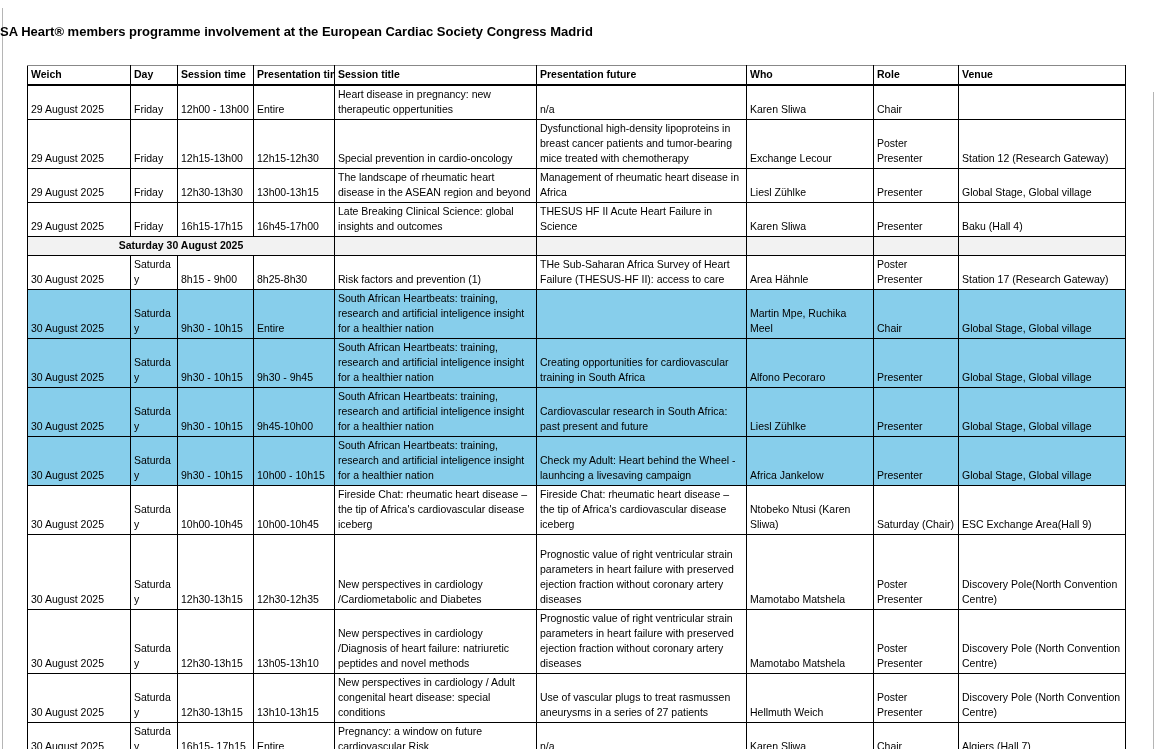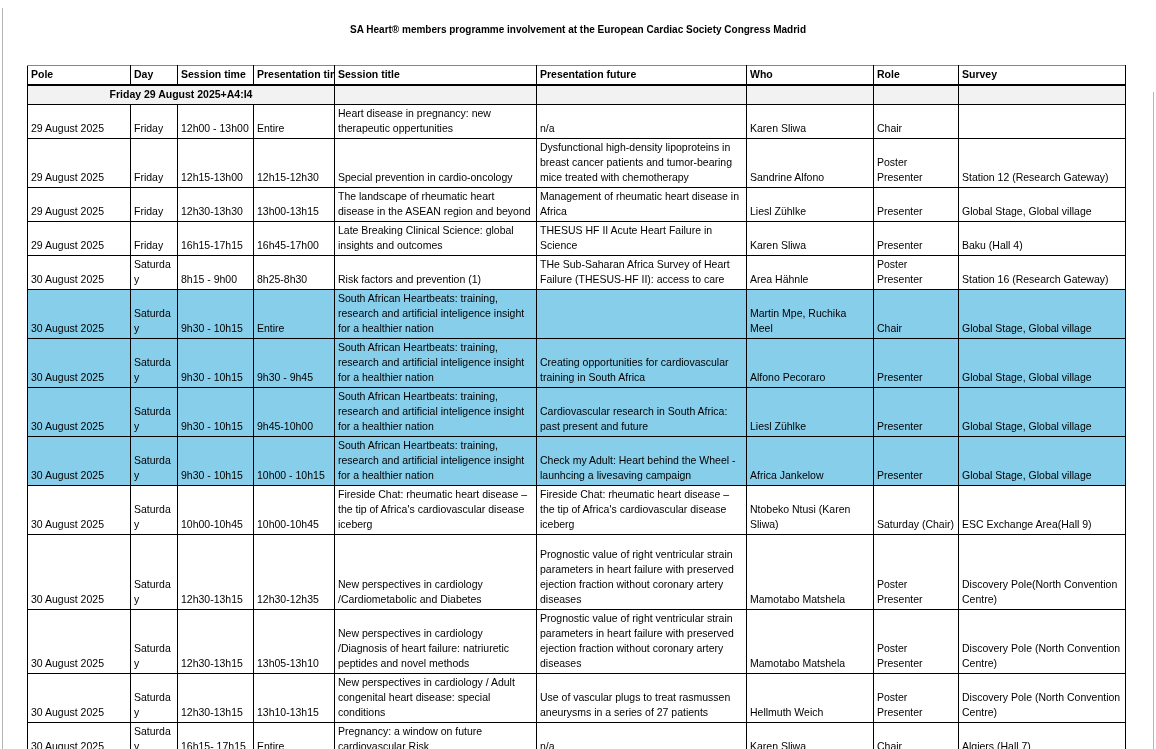--- a/index.html
+++ b/index.html
@@ -8,21 +8,21 @@
     width:1156px;height:749px;
     background:#ffffff;
     font-family:"Liberation Sans", sans-serif;
     color:#000;
     overflow:hidden;
   }
   .edge-left{position:absolute;left:2px;top:8px;bottom:0;width:1px;background:#b5b5b5;}
   .edge-right{position:absolute;right:2px;top:92px;bottom:0;width:1px;background:#b5b5b5;}
   .doc-title{
     position:absolute;top:24px;left:0;width:100%;
-    text-align:center;font-weight:bold;font-size:10px;
+    text-align:left;font-weight:bold;font-size:13px;
   }
   table.sheet{
     position:absolute;left:27px;top:65px;
     width:1098px;
     border-collapse:collapse;
     table-layout:fixed;
     font-size:10.5px;
     line-height:15px;
   }
   table.sheet th, table.sheet td{
@@ -65,59 +65,51 @@
         <col style="width:76px">
       <col style="width:81px">
         <col style="width:202px">
         <col style="width:210px">
       <col style="width:127px">
         <col style="width:85px">
         <col style="width:167px">
     </colgroup>
     <thead>
       <tr id="header-row">
-          <th>Pole</th>
+          <th>Weich</th>
           <th>Day</th>
           <th>Session time</th>
           <th>Presentation time</th>
           <th>Session title</th>
           <th>Presentation future</th>
           <th>Who</th>
           <th>Role</th>
-          <th>Survey</th>
+          <th>Venue</th>
         </tr>
     </thead>
     <tbody id="table-body">
-        <tr class="group-row" style="height: 13px;">
-          <td colspan="4" class="group-label">Friday 29 August 2025+A4:I4</td>
-          <td></td>
-          <td></td>
-          <td></td>
-          <td></td>
-          <td></td>
-        </tr>
         <tr style="height: 28px;">
           <td class="c-date">29 August 2025</td>
           <td class="c-day">Friday</td>
           <td class="c-session-time">12h00 - 13h00</td>
           <td class="c-presentation-time">Entire</td>
           <td class="c-session-title">Heart disease in pregnancy: new therapeutic oppertunities</td>
           <td class="c-presentation-title">n/a</td>
           <td class="c-who">Karen Sliwa</td>
           <td class="c-role">Chair</td>
           <td class="c-venue"></td>
         </tr>
         <tr style="height: 44px;">
           <td class="c-date">29 August 2025</td>
           <td class="c-day">Friday</td>
           <td class="c-session-time">12h15-13h00</td>
           <td class="c-presentation-time">12h15-12h30</td>
           <td class="c-session-title">Special prevention in cardio-oncology</td>
           <td class="c-presentation-title">Dysfunctional high-density lipoproteins in breast cancer patients and tumor-bearing mice treated with chemotherapy</td>
-          <td class="c-who">Sandrine Alfono</td>
+          <td class="c-who">Exchange Lecour</td>
           <td class="c-role">Poster Presenter</td>
           <td class="c-venue">Station 12 (Research Gateway)</td>
         </tr>
         <tr style="height: 29px;">
           <td class="c-date">29 August 2025</td>
           <td class="c-day">Friday</td>
           <td class="c-session-time">12h30-13h30</td>
           <td class="c-presentation-time">13h00-13h15</td>
           <td class="c-session-title">The landscape of rheumatic heart disease in the ASEAN region and beyond</td>
           <td class="c-presentation-title">Management of rheumatic heart disease in Africa</td>
@@ -129,30 +121,38 @@
           <td class="c-date">29 August 2025</td>
           <td class="c-day">Friday</td>
           <td class="c-session-time">16h15-17h15</td>
           <td class="c-presentation-time">16h45-17h00</td>
           <td class="c-session-title">Late Breaking Clinical Science: global insights and outcomes</td>
           <td class="c-presentation-title">THESUS HF II Acute Heart Failure in Science</td>
           <td class="c-who">Karen Sliwa</td>
           <td class="c-role">Presenter</td>
           <td class="c-venue">Baku (Hall 4)</td>
         </tr>
+        <tr class="group-row" style="height: 12px;">
+          <td colspan="4" class="group-label">Saturday 30 August 2025</td>
+          <td></td>
+          <td></td>
+          <td></td>
+          <td></td>
+          <td></td>
+        </tr>
         <tr style="height: 28px;">
           <td class="c-date">30 August 2025</td>
           <td class="c-day">Saturday</td>
           <td class="c-session-time">8h15 - 9h00</td>
           <td class="c-presentation-time">8h25-8h30</td>
           <td class="c-session-title">Risk factors and prevention (1)</td>
           <td class="c-presentation-title">THe Sub-Saharan Africa Survey of Heart Failure (THESUS-HF II): access to care</td>
           <td class="c-who">Area Hähnle</td>
           <td class="c-role">Poster Presenter</td>
-          <td class="c-venue">Station 16 (Research Gateway)</td>
+          <td class="c-venue">Station 17 (Research Gateway)</td>
         </tr>
         <tr class="hl" style="height: 44px;">
           <td class="c-date">30 August 2025</td>
           <td class="c-day">Saturday</td>
           <td class="c-session-time">9h30 - 10h15</td>
           <td class="c-presentation-time">Entire</td>
           <td class="c-session-title">South African Heartbeats: training, research and artificial inteligence insight for a healthier nation</td>
           <td class="c-presentation-title"></td>
           <td class="c-who">Martin Mpe, Ruchika Meel</td>
           <td class="c-role">Chair</td>

